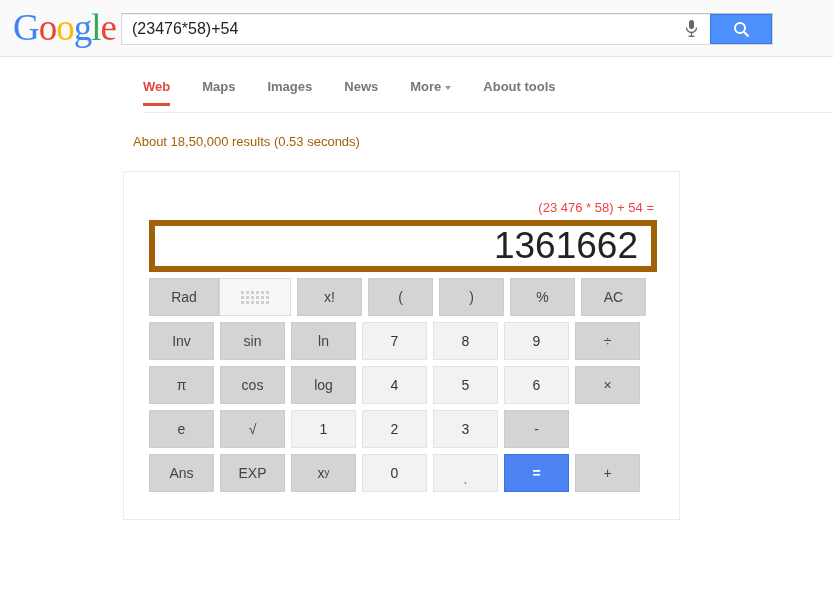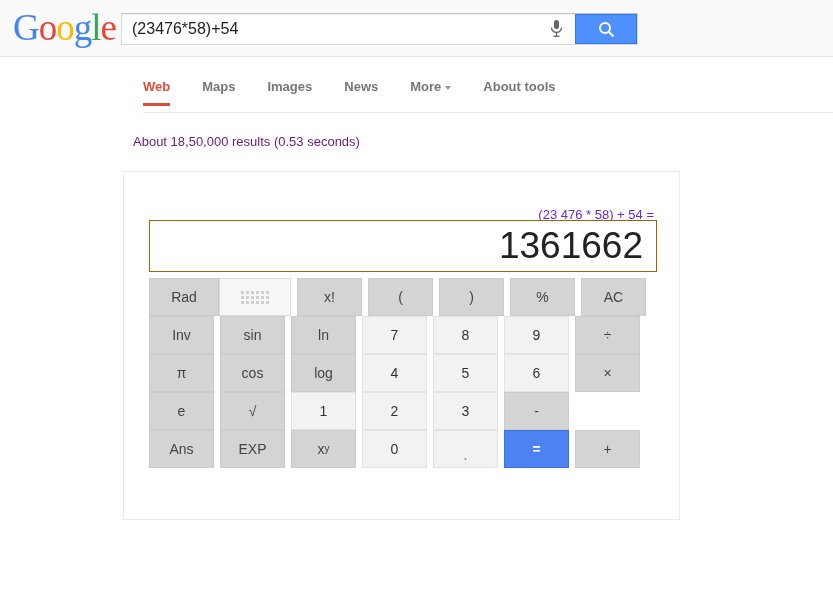--- a/index.html
+++ b/index.html
@@ -41,21 +41,21 @@
   .lg-o1 { color: #ea4335; }
   .lg-o2 { color: #fbbc05; }
   .lg-g { color: #4285f4; }
   .lg-l { color: #34a853; }
   .lg-e { color: #ea4335; }
 
   .searchwrap {
     position: absolute;
     left: 121px;
     top: 13px;
-    width: 517px;
+    width: 652px;
     height: 32px;
     box-sizing: border-box;
     border: 1px solid #d9d9d9;
     border-top-color: #c0c0c0;
     background: #ffffff;
     box-shadow: inset 0 1px 2px rgba(0,0,0,0.07);
   }
   .search-input {
     position: absolute;
     left: 0; top: 0;
@@ -151,51 +151,51 @@
     height: 1px;
     background: #ebebeb;
   }
 
   
   .resultstats {
     position: absolute;
     left: 133px;
     top: 134px;
     font-size: 13px;
-    color: #701a75;
+    color: #a16207;
     white-space: nowrap;
   }
 
   
   .calc-card {
     position: absolute;
     left: 123px;
     top: 171px;
     width: 557px;
     height: 349px;
     background: #ffffff;
     border: 1px solid #ebebeb;
     box-sizing: border-box;
   }
   .calc-expression {
     position: absolute;
     right: 25px;
-    top: 35px;
+    top: 28px;
     font-size: 13px;
-    color: #6d28d9;
+    color: #ef4444;
     white-space: nowrap;
   }
   .calc-display {
     position: absolute;
     left: 25px;
     top: 48px;
     width: 508px;
     height: 52px;
     box-sizing: border-box;
-    border: 1px solid #a16207;
+    border: 6px solid #a16207;
     background: #ffffff;
     display: flex;
     align-items: center;
     justify-content: flex-end;
     padding-right: 13px;
     overflow: hidden;
   }
   .calc-result {
     font-size: 37px;
     line-height: 40px;
@@ -205,20 +205,21 @@
   }
 
   .keypad {
     position: absolute;
     left: 25px;
     top: 106px;
     width: 508px;
   }
   .krow {
     display: flex;
+    margin-bottom: 6px;
   }
   .key {
     width: 65px;
     height: 38px;
     margin-right: 6px;
     box-sizing: border-box;
     display: flex;
     align-items: center;
     justify-content: center;
     font-size: 14px;

